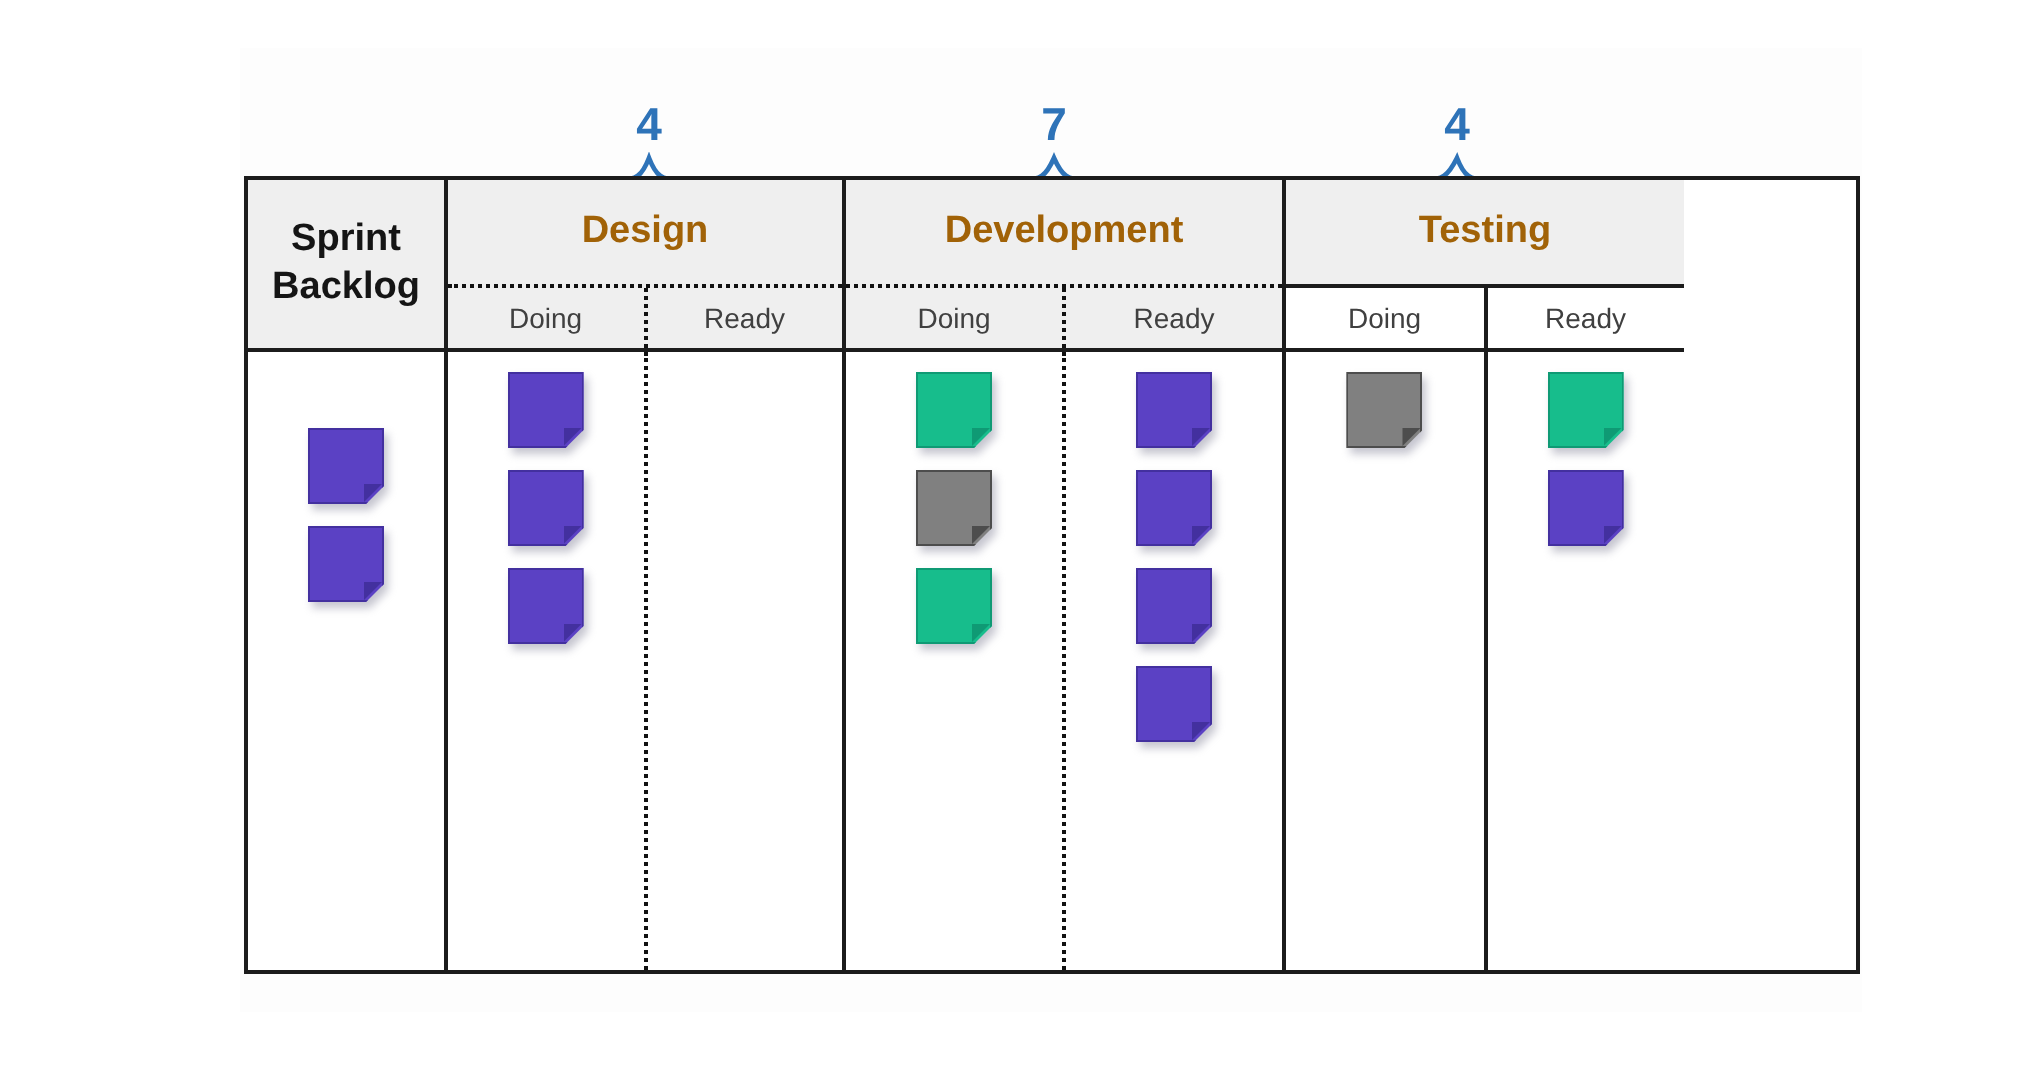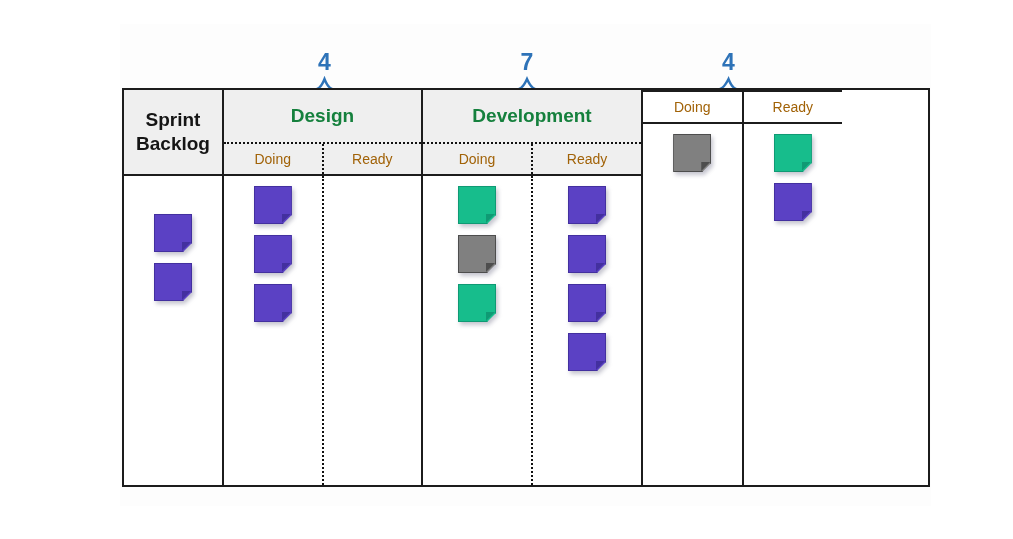--- a/index.html
+++ b/index.html
@@ -38,32 +38,32 @@
   .head-full{
     height:86px;background:var(--header_bg,#efefef);
     border-bottom:2px solid #1c1c1c;
     display:flex;align-items:center;justify-content:center;text-align:center;
     font-size:19px;font-weight:bold;color:#151515;line-height:1.25;
     box-sizing:border-box;padding:0 4px;
   }
   .head-title{
     height:52px;background:var(--header_bg,#efefef);
     display:flex;align-items:center;justify-content:center;
-    font-size:19px;font-weight:bold;color:#15803d;
+    font-size:19px;font-weight:bold;color:#a16207;
     box-sizing:border-box;
   }
   .subhead{
     height:34px;display:flex;box-sizing:border-box;
     border-bottom:2px solid #1c1c1c;
   }
   .subhead.dotted{border-top:2px dotted #111;background:var(--header_bg,#efefef);}
   .subhead.solid{border-top:2px solid #1c1c1c;background:#ffffff;}
   .subcell{
     flex:1;display:flex;align-items:center;justify-content:center;
-    font-size:14px;color:#a16207;box-sizing:border-box;
+    font-size:14px;color:#404040;box-sizing:border-box;
   }
   .subhead.dotted .subcell:first-child{border-right:2px dotted #111;}
   .subhead.solid .subcell:first-child{border-right:2px solid #1c1c1c;}
   
   .body{flex:1;display:flex;box-sizing:border-box;background:#ffffff;}
   .half{flex:1;box-sizing:border-box;}
   .body.dotted .half:first-child{border-right:2px dotted #111;}
   .body.solid .half:first-child{border-right:2px solid #1c1c1c;}
   .stack{
     display:flex;flex-direction:column;align-items:center;
@@ -194,20 +194,23 @@
             </div>
             <div class="note-wrap">
               <div class="note purple"></div>
             </div>
           </div>
       </div>
     </div>
   </div>
 
   <div class="col col-testing">
+    <div class="head-title">
+      <span>Testing</span>
+    </div>
     <div class="subhead solid">
       <div class="subcell">Doing</div>
       <div class="subcell">Ready</div>
     </div>
     <div class="body solid">
       <div class="half">
         <div class="stack">
             <div class="note-wrap">
               <div class="note gray"></div>
             </div>

